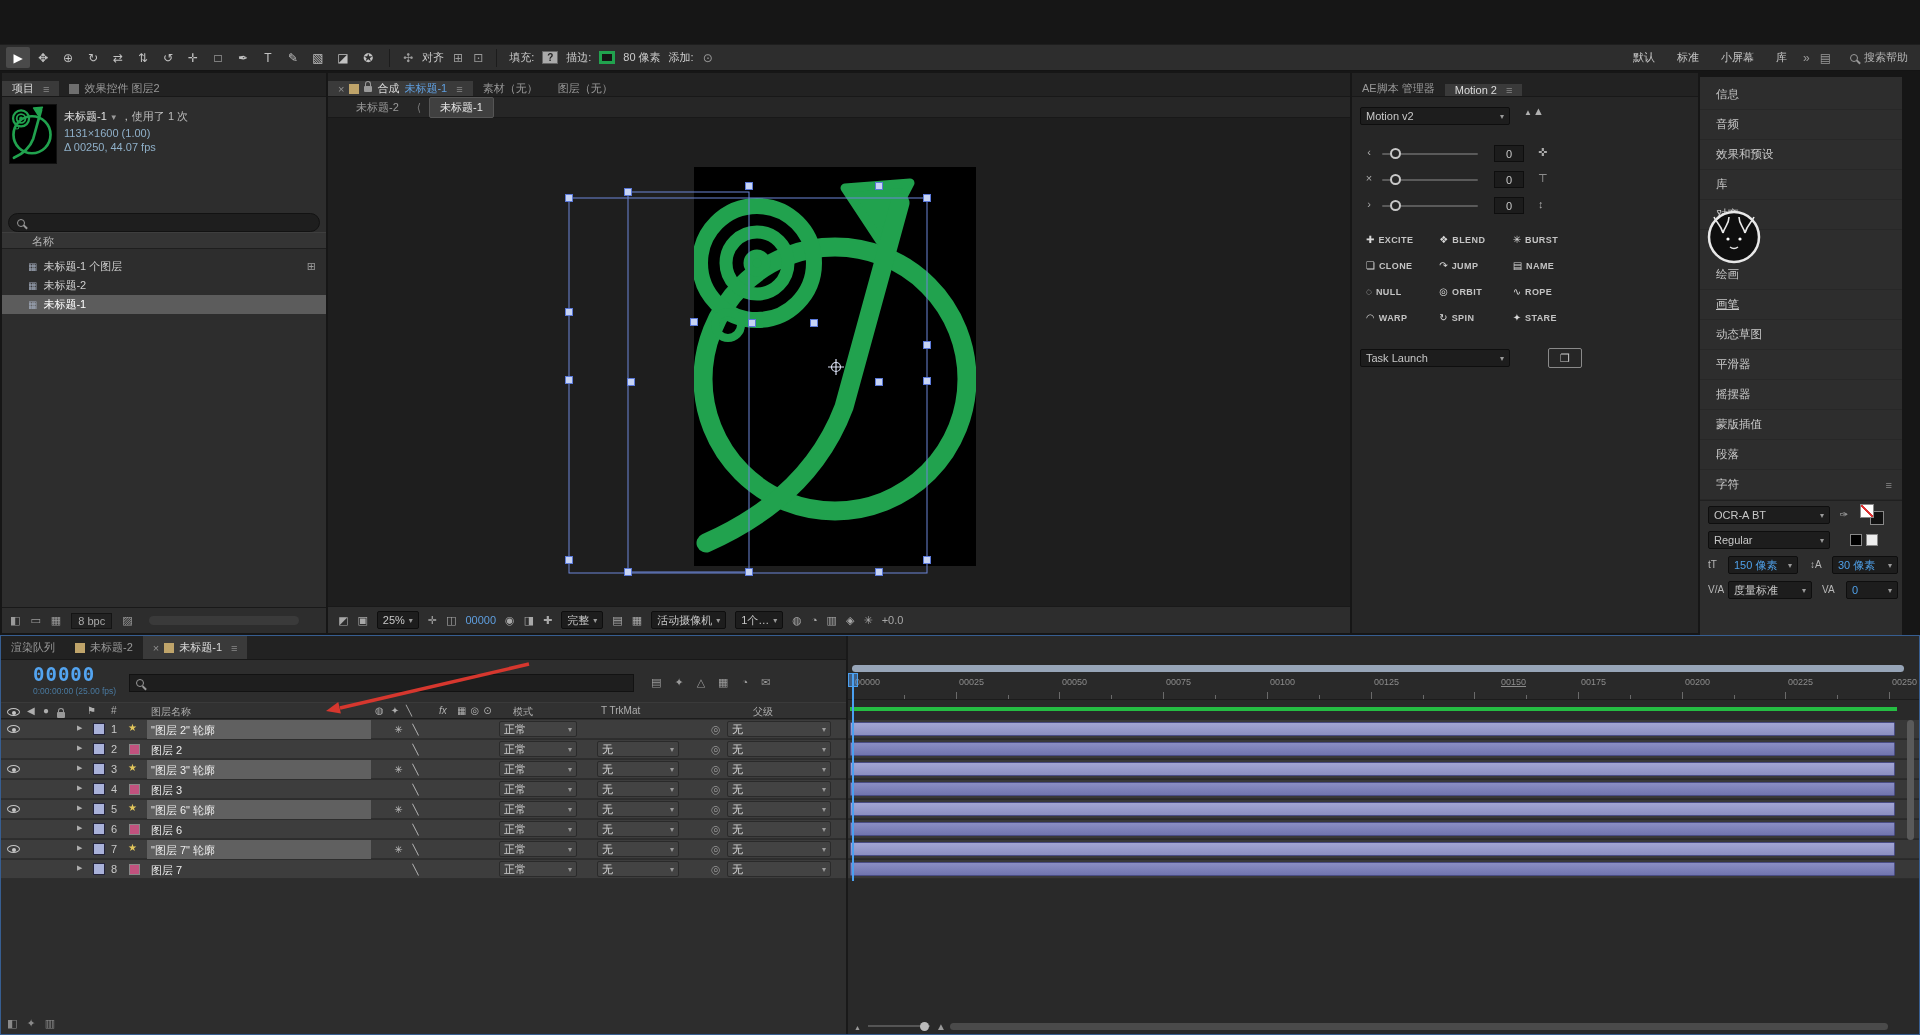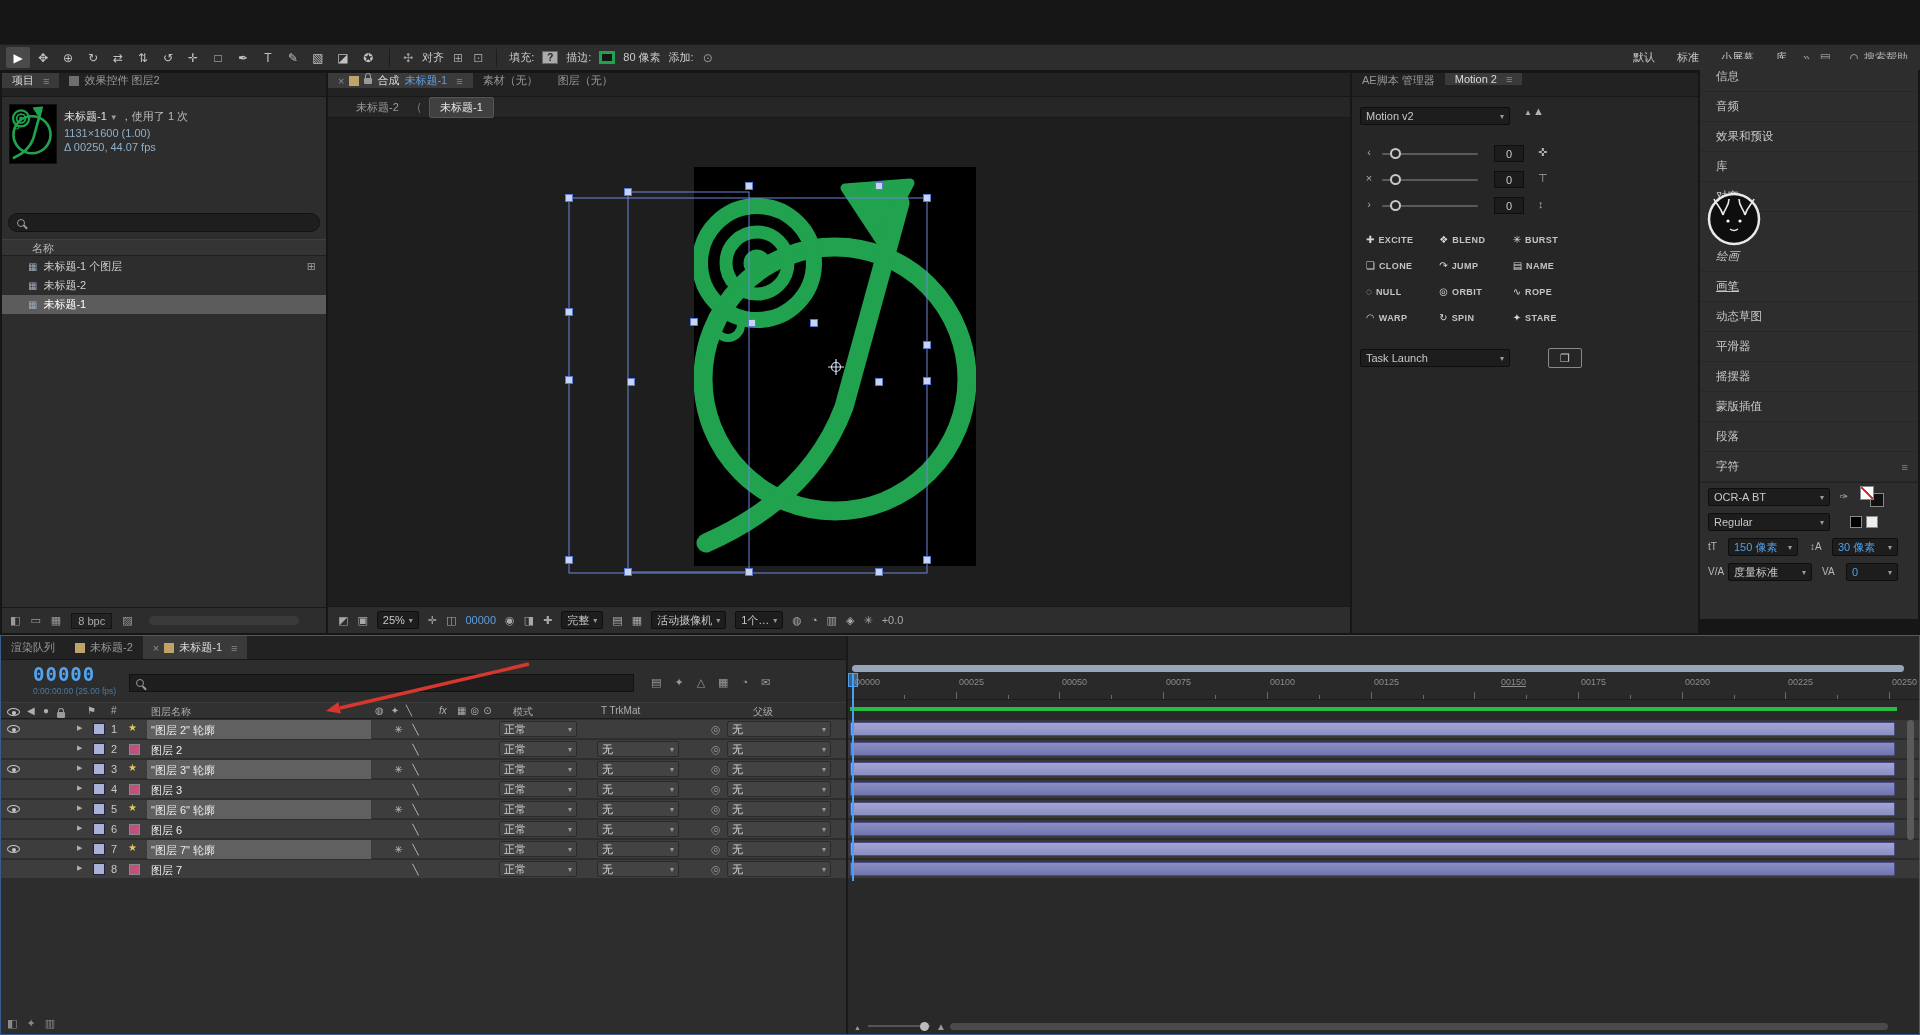--- a/index.html
+++ b/index.html
@@ -27,21 +27,21 @@
 .tb-icon{color:#9A9A9A;margin:0 5px;font-size:12px}
 .tb-label{color:#CCC;margin:0 4px}
 .fill-swatch{width:16px;height:13px;background:#ABABAB;color:#222;font-weight:bold;font-size:10px;
  display:flex;align-items:center;justify-content:center;margin:0 4px;border:1px solid #666}
 .stroke-swatch{width:16px;height:13px;border:3px solid #21A24E;background:#151515;margin:0 4px}
 #toolbar-right{margin-left:auto;display:flex;align-items:center;margin-right:12px}
 .ws-item{color:#C6C6C6;margin:0 11px}
 .search-help{display:flex;align-items:center;gap:6px;margin-left:14px;color:#B4B4B4}
 
 .panel{position:absolute;background:#2D2D2D}
-.ptabs{position:absolute;left:0;top:0;right:0;height:24px;background:#222;display:flex;align-items:flex-start;border-bottom:1px solid #181818}
+.ptabs{position:absolute;left:0;top:0;right:0;height:24px;background:#222;display:flex;align-items:flex-end;border-bottom:1px solid #181818}
 .ptab{display:flex;align-items:center;padding:0 10px;color:#999;gap:5px;white-space:nowrap}
 .ptab.active{background:#3A3A3A;color:#DCDCDC}
 .menu-glyph{color:#8A8A8A;margin-left:4px}
 .chip{width:10px;height:10px;background:#BFA46A;display:inline-block}
 .close-x{color:#909090}
 .blue{color:#5F9FE0}
 .dd-dark{background:#1D1D1D;border:1px solid #0E0E0E;border-radius:2px;display:inline-flex;align-items:center;
  justify-content:space-between;padding:0 5px;height:18px;color:#C8C8C8;white-space:nowrap}
 .dd-cell{position:absolute;background:#434343;border:1px solid #2A2A2A;border-radius:2px;display:flex;align-items:center;
  justify-content:space-between;padding:0 4px;color:#D2D2D2}
@@ -54,21 +54,21 @@
 .icon-lock::before{content:"";position:absolute;width:4px;height:4px;border:1.5px solid #9A9A9A;border-bottom:none;
  border-radius:3px 3px 0 0;top:-4.5px;left:0.8px}
 
 #project-panel{left:2px;top:73px;width:324px;height:560px}
 .proj-thumb{position:absolute;left:8px;top:32px;width:46px;height:58px;background:#000;outline:1px solid #101010}
 .pi-line1{position:absolute;left:62px;top:36px;color:#E2E2E2}
 .pi-line2{position:absolute;left:62px;top:54px;color:#8FB0C9}
 .pi-line3{position:absolute;left:62px;top:68px;color:#8FB0C9}
 #project-search{position:absolute;left:6px;top:140px;width:312px;height:19px;background:#1E1E1E;border:1px solid #121212;
  border-radius:10px;display:flex;align-items:center;padding-left:8px;gap:5px}
-#project-colhead{position:absolute;left:0;top:166px;width:100%;height:17px;background:#343434;border-top:1px solid #3E3E3E;
+#project-colhead{position:absolute;left:0;top:159px;width:100%;height:17px;background:#343434;border-top:1px solid #3E3E3E;
  border-bottom:1px solid #1E1E1E;color:#B4B4B4;padding-left:30px;line-height:16px}
 #project-list{position:absolute;left:0;top:184px;width:100%}
 .proj-row{position:relative;height:19px;display:flex;align-items:center;padding-left:26px;gap:6px;color:#CFCFCF}
 .proj-row.sel{background:#5C5C5C;color:#FFF}
 .proj-ico{color:#9FA8B8;font-size:10px}
 .proj-usage{position:absolute;right:10px;color:#9A9A9A}
 #project-bottom{position:absolute;left:0;bottom:0;width:100%;height:26px;border-top:1px solid #191919;
  display:flex;align-items:center;gap:10px;padding-left:8px;color:#9A9A9A}
 .bpc-box{background:#222;border:1px solid #141414;padding:1px 6px;color:#AAA}
 .pb-scroll{width:150px;height:9px;background:#3A3A3A;border-radius:5px;margin-left:6px}
@@ -99,21 +99,21 @@
  display:flex;align-items:center;justify-content:center}
 .m-ric{position:absolute;left:186px;top:5px;color:#AAA}
 #motion-grid{position:absolute;left:14px;top:134px;width:220px;display:grid;grid-template-columns:repeat(3,1fr);row-gap:9px}
 .m-btn{display:flex;align-items:center;gap:4px;height:17px}
 .m-bic{color:#D8D8D8;font-size:10px}
 .m-blb{color:#C4C4C4;font-size:9px;font-weight:bold;letter-spacing:.4px}
 #motion-task{position:absolute;left:8px;top:252px;width:150px}
 #motion-launch{position:absolute;left:196px;top:251px;width:34px;height:20px;border:1px solid #8A8A8A;border-radius:2px;
  display:flex;align-items:center;justify-content:center;color:#C8C8C8}
 
-#sidebar-panel{left:1700px;top:59px;width:218px;height:560px}
+#sidebar-panel{left:1700px;top:77px;width:202px;height:560px}
 .sb-row{position:absolute;left:0;width:100%;height:30px;display:flex;align-items:center;padding-left:16px;border-bottom:1px solid #272727}
 .sb-label{color:#C9C9C9;font-size:11.5px}
 .sb-menu{position:absolute;right:10px;color:#8A8A8A}
 #deer-badge{position:absolute;left:6px;top:132px;width:56px;height:56px;z-index:3}
 #char-panel{position:absolute;left:0;top:423px;width:100%;height:137px;background:#2D2D2D;border-top:1px solid #202020}
 .cp-ic{position:absolute;color:#B8B8B8;font-size:10px}
 .swatch-none{position:absolute;width:14px;height:14px;border:1px solid #888;
  background:linear-gradient(to top right,#FFF 42%,#D33 42%,#D33 58%,#FFF 58%)}
 .swatch-dark{position:absolute;width:14px;height:14px;border:1px solid #888;background:#111}
 .swatch-w{position:absolute;width:12px;height:12px;border:1px solid #888;background:#EEE}
@@ -487,21 +487,21 @@
         </div>
         <div class="sb-row" style="top: 63px;">
           <span class="sb-label">效果和预设</span>
         </div>
         <div class="sb-row" style="top: 93px;">
           <span class="sb-label">库</span>
         </div>
         <div class="sb-row" style="top: 123px;">
           <span class="sb-label">对齐</span>
         </div>
-        <div class="sb-row" style="top: 183px; font-style: italic;">
+        <div class="sb-row" style="top: 183px;">
           <span class="sb-label">绘画</span>
         </div>
         <div class="sb-row" style="top: 213px; text-decoration: underline;">
           <span class="sb-label">画笔</span>
         </div>
         <div class="sb-row" style="top: 243px;">
           <span class="sb-label">动态草图</span>
         </div>
         <div class="sb-row" style="top: 273px;">
           <span class="sb-label">平滑器</span>

